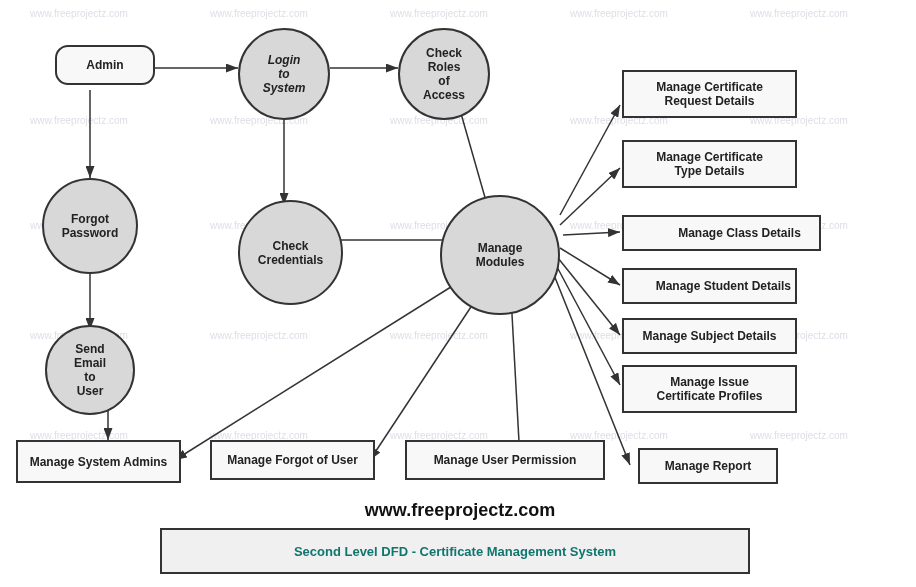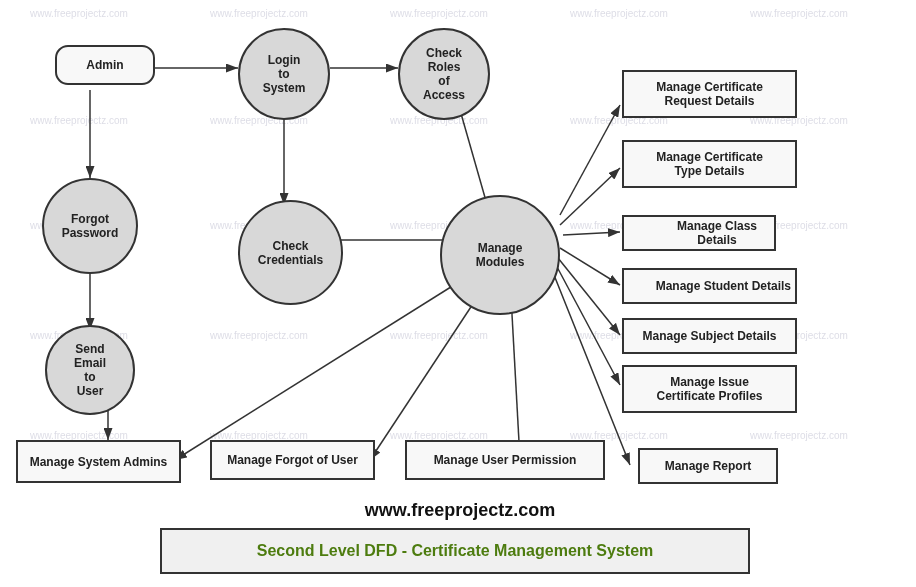--- a/index.html
+++ b/index.html
@@ -67,23 +67,23 @@
       color: #111;
     }
     .footer-box {
       position: absolute;
       border: 2px solid #333;
       background: #f0f0f0;
       display: flex;
       align-items: center;
       justify-content: center;
       text-align: right;
-      font-size: 16px;
-      font-weight: bold;
-      color: #4d7c0f;
+      font-size: 13px;
+      font-weight: bold;
+      color: #0f766e;
     }
   </style>
 </head>
 <body>
 
 <div class="diagram-container">
 
   <span class="watermark" style="top:8px;left:30px;">www.freeprojectz.com</span>
   <span class="watermark" style="top:8px;left:210px;">www.freeprojectz.com</span>
   <span class="watermark" style="top:8px;left:390px;">www.freeprojectz.com</span>
@@ -155,21 +155,21 @@
 
     <line x1="490" y1="278" x2="370" y2="460" stroke="#333" stroke-width="1.5" marker-end="url(#arrowhead)"></line>
 
     <line x1="510" y1="278" x2="520" y2="460" stroke="#333" stroke-width="1.5" marker-end="url(#arrowhead)"></line>
   </svg>
 
   <div class="node-rect" style="left:55px;top:45px;width:100px;height:40px;border-radius:13px;">
     <span>Admin</span>
   </div>
 
-  <div class="node-circle" style="left:238px;top:28px;width:92px;height:92px;">
+  <div class="node-circle" style="left:238px;top:28px;width:92px;height:92px;font-style:italic;">
     <span style="white-space:pre-line;">Login
 to
 System</span>
   </div>
 
   <div class="node-circle" style="left:398px;top:28px;width:92px;height:92px;">
     <span style="white-space:pre-line;">Check
 Roles
 of
 Access</span>
@@ -200,21 +200,21 @@
   <div class="node-rect" style="left:622px;top:70px;width:175px;height:48px;">
     <span style="white-space:pre-line;">Manage Certificate
 Request Details</span>
   </div>
 
   <div class="node-rect" style="left:622px;top:140px;width:175px;height:48px;">
     <span style="white-space:pre-line;">Manage Certificate
 Type Details</span>
   </div>
 
-  <div class="node-rect" style="left:622px;top:215px;width:154px;height:36px;padding-left:40px;">
+  <div class="node-rect" style="left:622px;top:215px;width:199px;height:36px;padding-left:40px;">
     <span>Manage Class Details</span>
   </div>
 
   <div class="node-rect" style="left:622px;top:268px;width:175px;height:36px;justify-content:flex-end;">
     <span>Manage Student Details</span>
   </div>
 
   <div class="node-rect" style="left:622px;top:365px;width:175px;height:48px;">
     <span style="white-space:pre-line;">Manage Issue
 Certificate Profiles</span>

